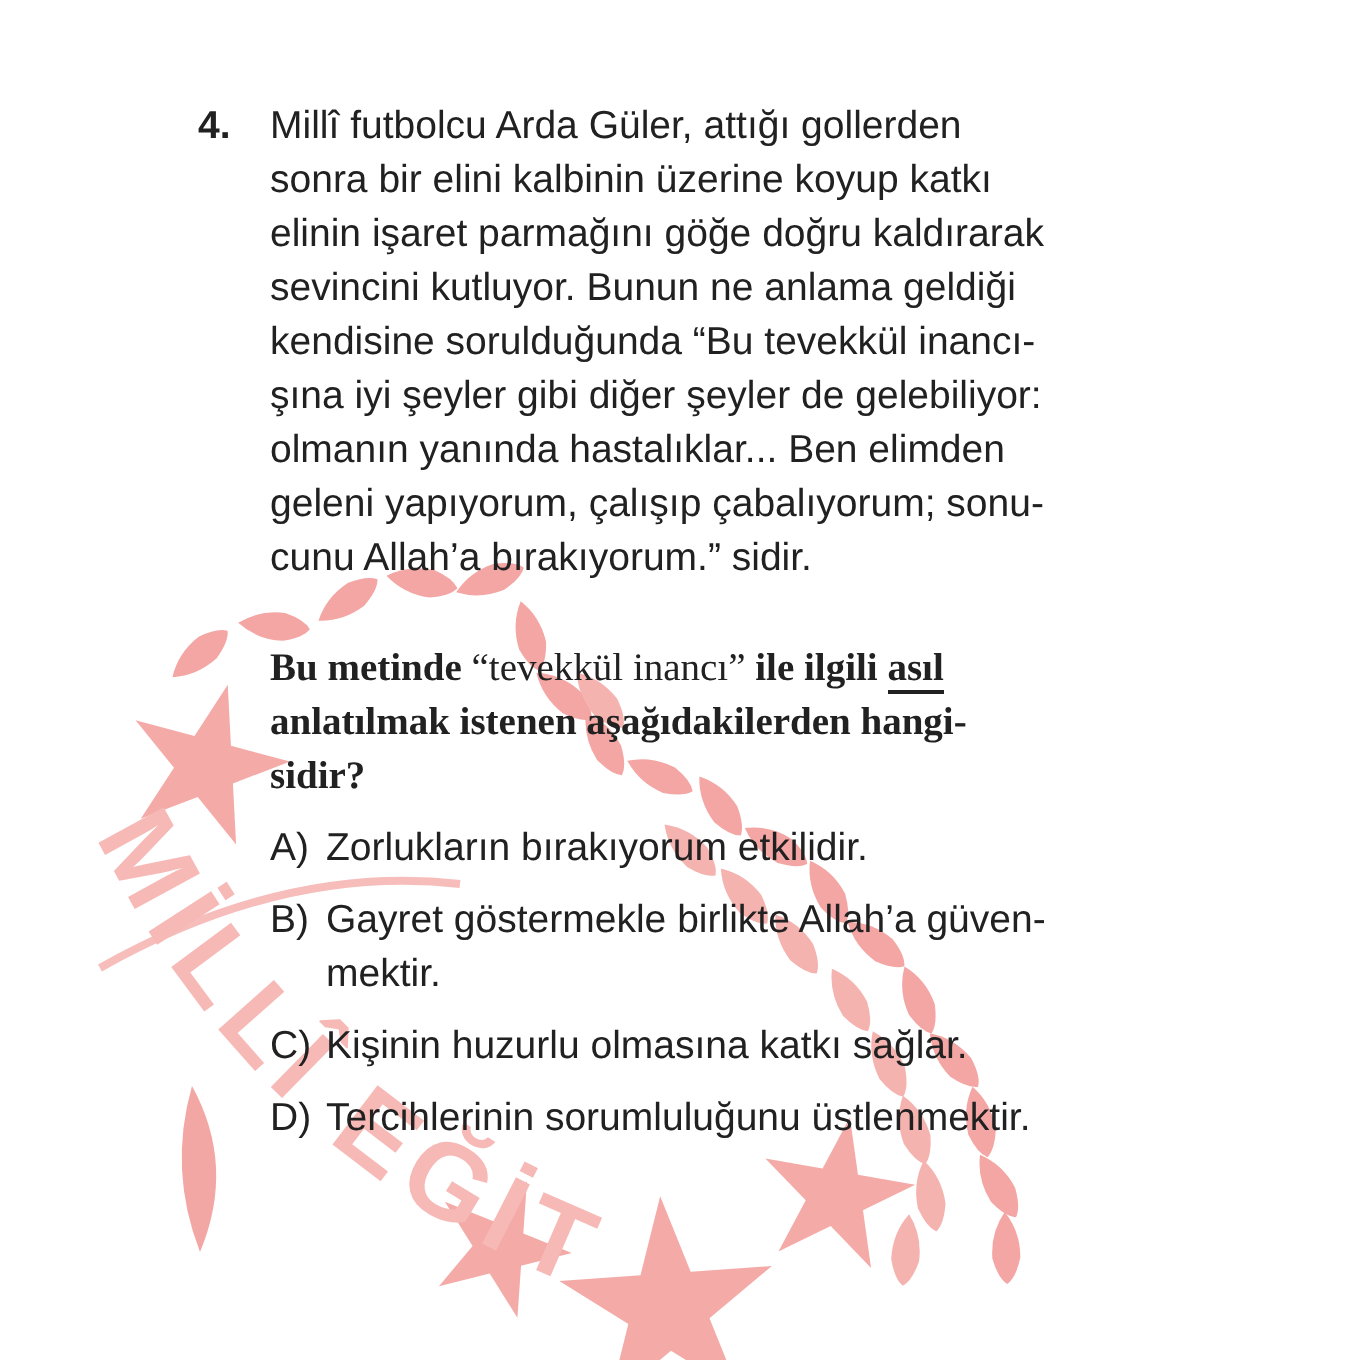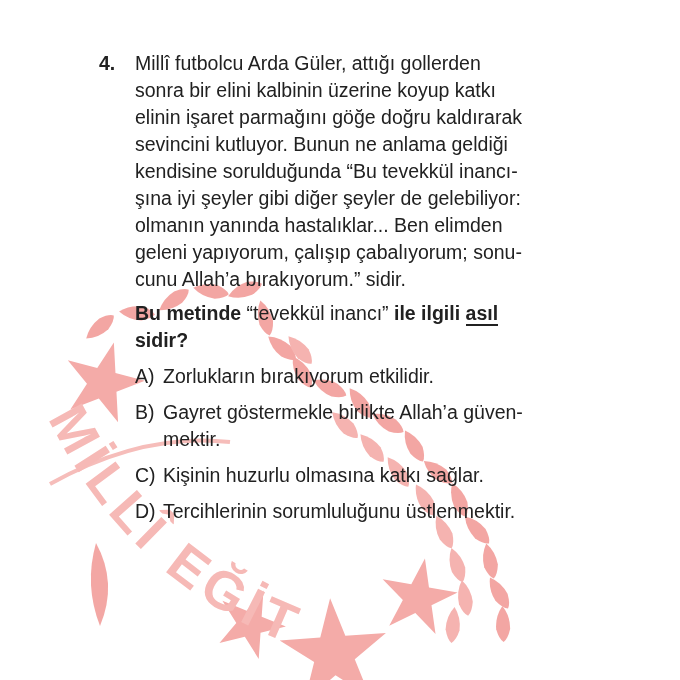--- a/index.html
+++ b/index.html
@@ -29,22 +29,23 @@
     line-height: 27px;
   }
   .qnum {
     flex: none;
     width: 36px;
     font-weight: 700;
   }
   .qcontent { width: 448px; }
   .passage .pline { white-space: nowrap; }
   .stem {
-    margin-top: 7px;
+    margin-top: 28px;
     font-weight: 700;
+    font-family: Liberation Serif, serif;
   }
   .stem .sline { white-space: nowrap; }
   .stem .rg { font-weight: 400; }
   .stem .ul {
     border-bottom: 2px solid #212121;
     padding-bottom: 0px;
   }
   .options { margin-top: 9px; }
   .option {
     display: flex;
@@ -126,20 +127,21 @@
         <div class="pline">şına iyi şeyler gibi diğer şeyler de gelebiliyor:</div>
         <div class="pline">olmanın yanında hastalıklar... Ben elimden</div>
         <div class="pline">geleni yapıyorum, çalışıp çabalıyorum; sonu-</div>
         <div class="pline">cunu Allah’a bırakıyorum.” sidir.</div>
       </div>
 
       <div class="stem">
         <div class="sline">
           <span>Bu metinde </span><span class="rg">“tevekkül inancı” </span><span>ile ilgili </span><span class="ul">asıl</span>
         </div>
+        <div class="sline">anlatılmak istenen aşağıdakilerden hangi-</div>
         <div class="sline">sidir?</div>
       </div>
 
       <div class="options">
         <div class="option">
           <span class="olabel">A)</span>
           <span class="otext">Zorlukların bırakıyorum etkilidir.</span>
         </div>
         <div class="option">
           <span class="olabel">B)</span>

